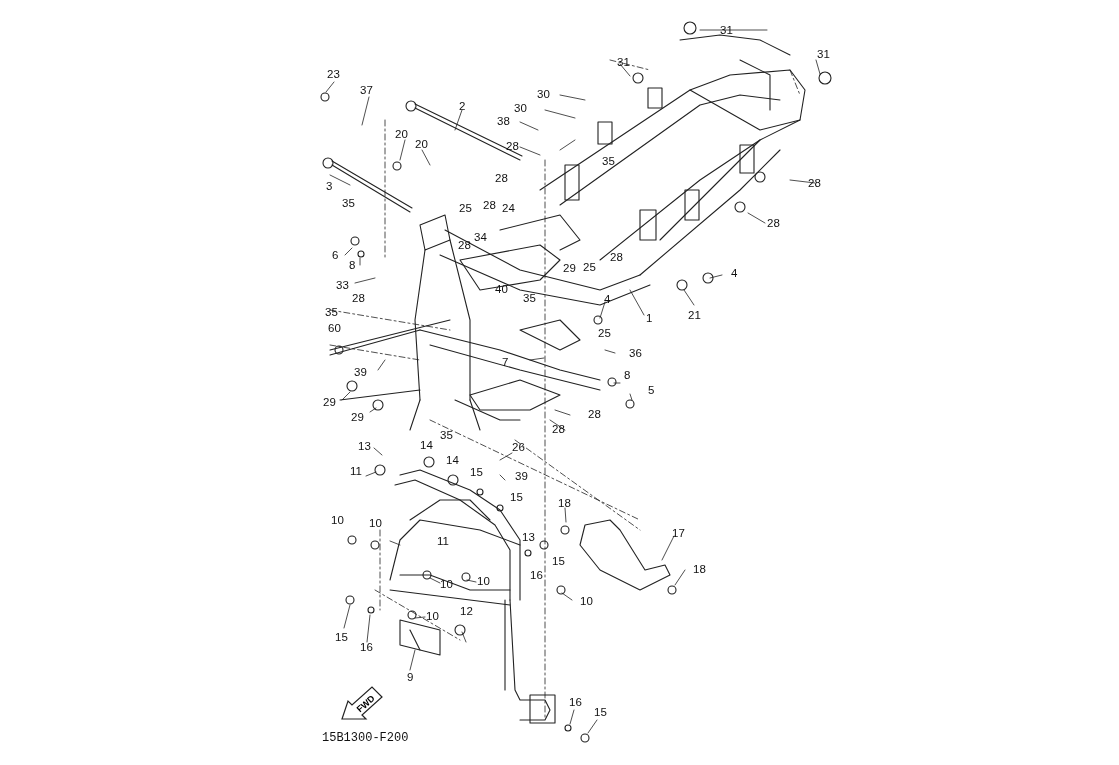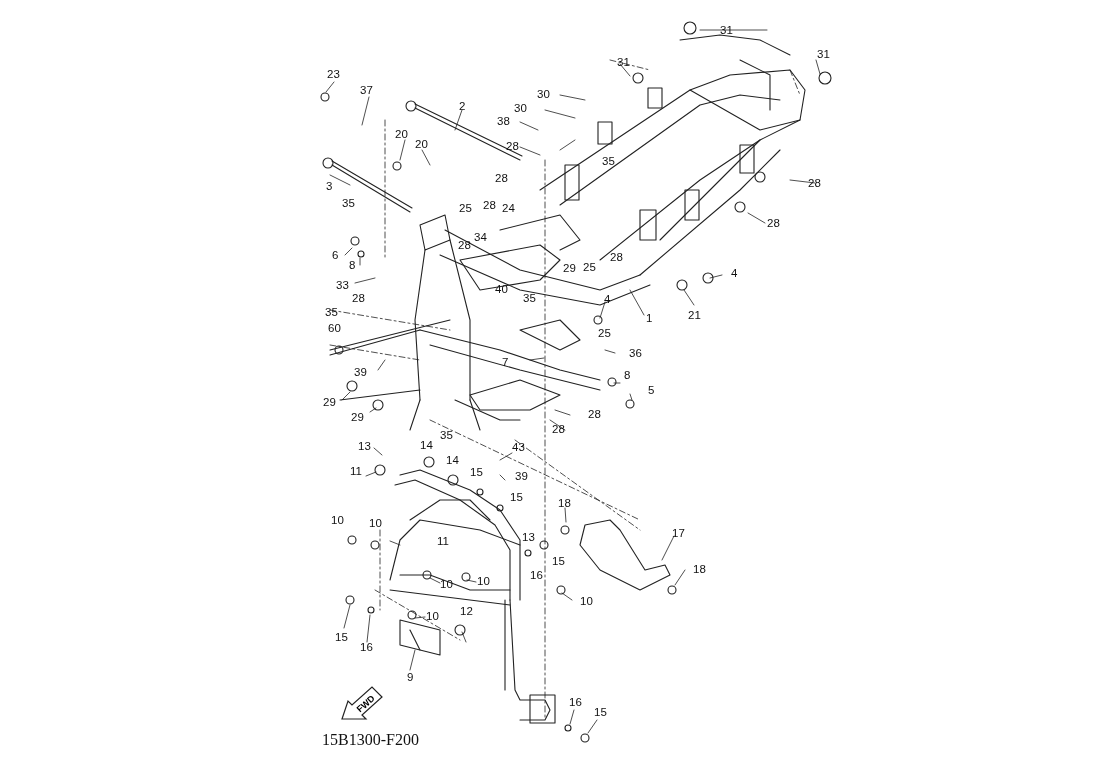--- a/index.html
+++ b/index.html
@@ -1,19 +1,19 @@
 <!DOCTYPE html>
 <html><head>
 <meta charset="utf-8">
 <style>
   html,body{margin:0;padding:0;background:#ffffff;}
   body{width:1119px;height:765px;position:relative;overflow:hidden;font-family:"Liberation Sans",sans-serif;}
   #diagram{position:absolute;left:0;top:0;width:1119px;height:765px;}
   .lbl{position:absolute;font-size:11.5px;color:#111;line-height:1;white-space:nowrap;}
-  .code{position:absolute;left:322px;top:731px;font-size:16px;color:#111;font-family:Liberation Serif, serif;}
+  .code{position:absolute;left:322px;top:731px;font-size:12px;color:#111;font-family:Liberation Mono, monospace;}
   .fwd{position:absolute;left:338px;top:683px;width:50px;height:40px;}
   svg line, svg path, svg rect, svg circle, svg ellipse{vector-effect:non-scaling-stroke;}
 </style>
 </head>
 <body>
 
 <div id="diagram">
   <svg width="1119" height="765" viewBox="0 0 1119 765" style="position:absolute;left:0;top:0;">
     <g fill="none" stroke="#222" stroke-width="1.1" stroke-linejoin="round" stroke-linecap="round">
 
@@ -232,21 +232,21 @@
   <span class="lbl" style="left:693px;top:564px">18</span>
   <span class="lbl" style="left:415px;top:139px">20</span>
   <span class="lbl" style="left:395px;top:129px">20</span>
   <span class="lbl" style="left:688px;top:310px">21</span>
   <span class="lbl" style="left:360px;top:85px">37</span>
   <span class="lbl" style="left:327px;top:69px">23</span>
   <span class="lbl" style="left:502px;top:203px">24</span>
   <span class="lbl" style="left:459px;top:203px">25</span>
   <span class="lbl" style="left:583px;top:262px">25</span>
   <span class="lbl" style="left:598px;top:328px">25</span>
-  <span class="lbl" style="left:512px;top:442px">43</span>
+  <span class="lbl" style="left:512px;top:442px">26</span>
   <span class="lbl" style="left:515px;top:471px">39</span>
   <span class="lbl" style="left:495px;top:173px">28</span>
   <span class="lbl" style="left:483px;top:200px">28</span>
   <span class="lbl" style="left:458px;top:240px">28</span>
   <span class="lbl" style="left:352px;top:293px">28</span>
   <span class="lbl" style="left:610px;top:252px">28</span>
   <span class="lbl" style="left:808px;top:178px">28</span>
   <span class="lbl" style="left:767px;top:218px">28</span>
   <span class="lbl" style="left:588px;top:409px">28</span>
   <span class="lbl" style="left:552px;top:424px">28</span>

